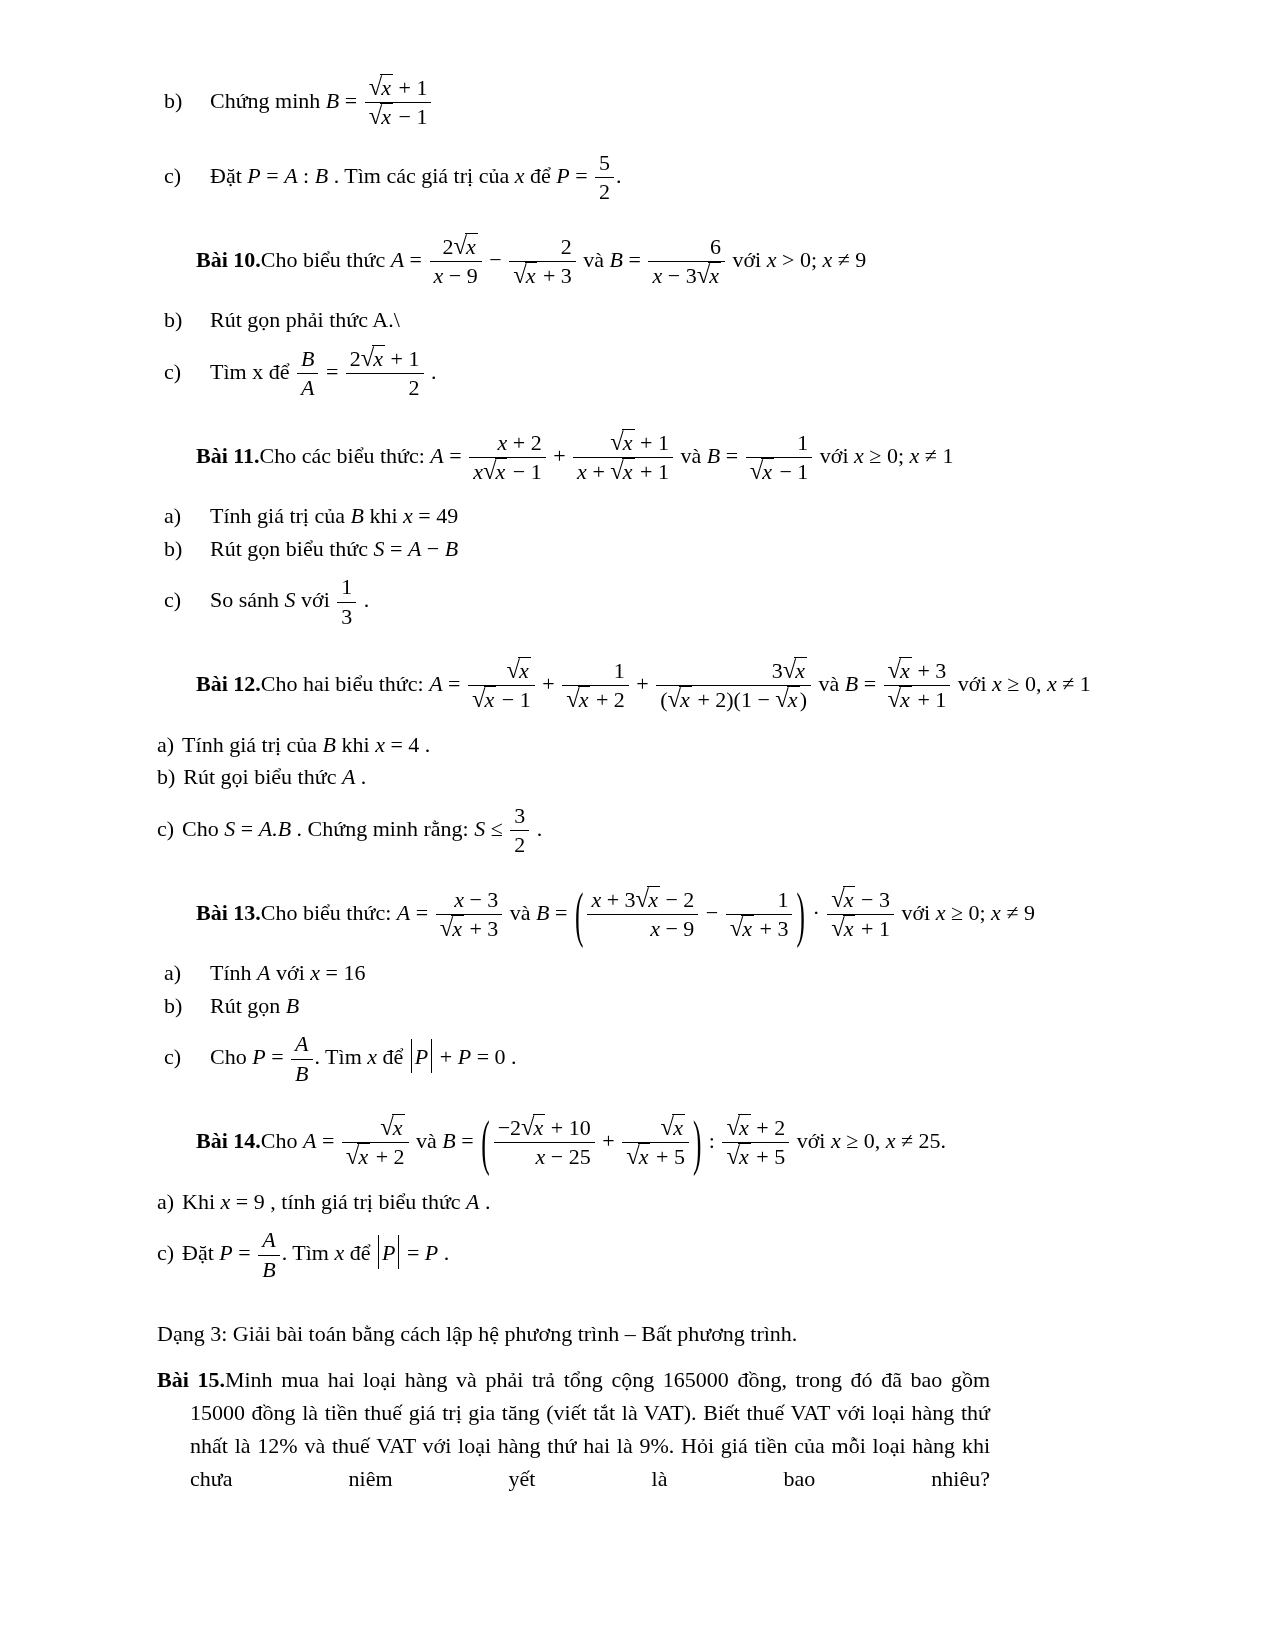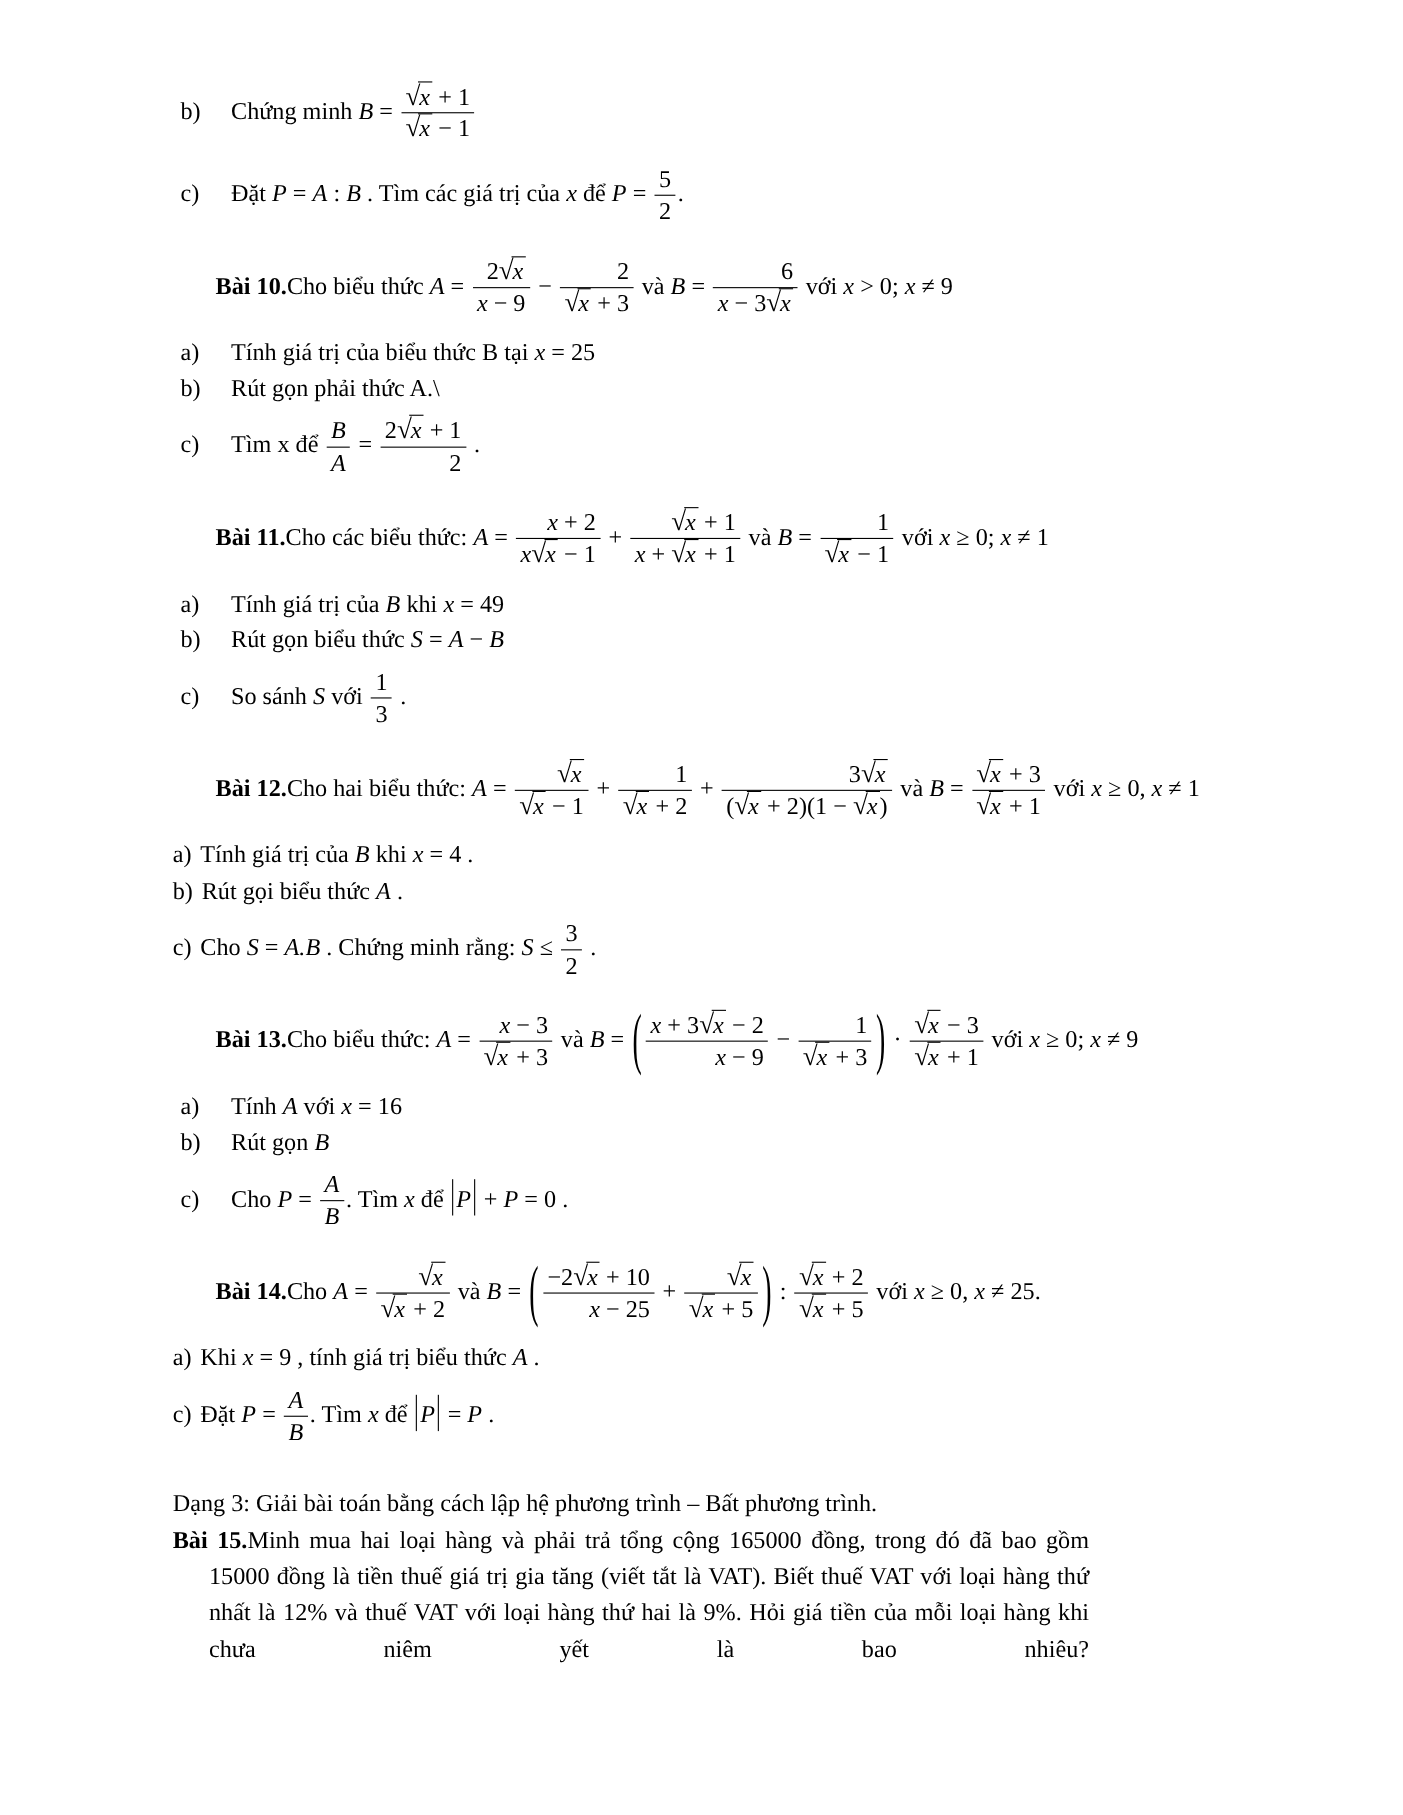--- a/index.html
+++ b/index.html
@@ -17,21 +17,21 @@
   }
   .line { margin:3px 0; }
   .l-bai, .l-item-wide, .l-item-tight, .l-heading { white-space:nowrap; }
   .l-bai { margin:12px 0 8px; }
   .l-bai > .lbl { font-weight:bold;margin-left:39px; }
   .l-item-wide { padding-left:7px; }
   .l-item-wide > .lbl { display:inline-block; width:46px; }
   .l-item-tight > .lbl { margin-right:8px; }
   .l-heading { font-weight:normal; margin:28px 0 0; }
   .l-para {
-    margin:2px 0;
+    margin:14px 0;
     line-height:1.5;
     text-align:justify;
     padding-left:33px;
     text-indent:-33px;
     white-space:normal;
   }
   .l-para > .lbl { font-weight:bold; }
   .l-para:last-child { text-align-last:justify; }
 
   
@@ -66,21 +66,20 @@
   }
 </style>
 </head>
 <body>
 
 <div class="page">
   <div id="doc">
       <div class="line l-item-wide"><span class="lbl">b)</span><span class="content">Chứng minh <span class="mi">B</span> = <span class="frac"><span class="num"><span class="sqrt"><span class="rsign">√</span><span class="rad"><span class="mi">x</span></span></span> + 1</span><span class="den"><span class="sqrt"><span class="rsign">√</span><span class="rad"><span class="mi">x</span></span></span> − 1</span></span></span></div>
       <div class="line l-item-wide"><span class="lbl">c)</span><span class="content">Đặt <span class="mi">P</span> = <span class="mi">A</span> : <span class="mi">B</span> . Tìm các giá trị của <span class="mi">x</span> để <span class="mi">P</span> = <span class="frac"><span class="num">5</span><span class="den">2</span></span>.</span></div>
       <div class="line l-bai"><span class="lbl">Bài 10.</span><span class="content">Cho biểu thức <span class="mi">A</span> = <span class="frac"><span class="num">2<span class="sqrt"><span class="rsign">√</span><span class="rad"><span class="mi">x</span></span></span></span><span class="den"><span class="mi">x</span> − 9</span></span> − <span class="frac"><span class="num">2</span><span class="den"><span class="sqrt"><span class="rsign">√</span><span class="rad"><span class="mi">x</span></span></span> + 3</span></span> và <span class="mi">B</span> = <span class="frac"><span class="num">6</span><span class="den"><span class="mi">x</span> − 3<span class="sqrt"><span class="rsign">√</span><span class="rad"><span class="mi">x</span></span></span></span></span> với <span class="mi">x</span> &gt; 0; <span class="mi">x</span> ≠ 9</span></div>
-      <div class="line l-item-wide"><span class="lbl">a)</span><span class="content">Tính giá trị của biểu thức B tại <span class="mi">x</span> = 25</span></div>
       <div class="line l-item-wide"><span class="lbl">b)</span><span class="content">Rút gọn phải thức A.\</span></div>
       <div class="line l-item-wide"><span class="lbl">c)</span><span class="content">Tìm x để <span class="frac"><span class="num"><span class="mi">B</span></span><span class="den"><span class="mi">A</span></span></span> = <span class="frac"><span class="num">2<span class="sqrt"><span class="rsign">√</span><span class="rad"><span class="mi">x</span></span></span> + 1</span><span class="den">2</span></span> .</span></div>
       <div class="line l-bai"><span class="lbl">Bài 11.</span><span class="content">Cho các biểu thức: <span class="mi">A</span> = <span class="frac"><span class="num"><span class="mi">x</span> + 2</span><span class="den"><span class="mi">x</span><span class="sqrt"><span class="rsign">√</span><span class="rad"><span class="mi">x</span></span></span> − 1</span></span> + <span class="frac"><span class="num"><span class="sqrt"><span class="rsign">√</span><span class="rad"><span class="mi">x</span></span></span> + 1</span><span class="den"><span class="mi">x</span> + <span class="sqrt"><span class="rsign">√</span><span class="rad"><span class="mi">x</span></span></span> + 1</span></span> và <span class="mi">B</span> = <span class="frac"><span class="num">1</span><span class="den"><span class="sqrt"><span class="rsign">√</span><span class="rad"><span class="mi">x</span></span></span> − 1</span></span> với <span class="mi">x</span> ≥ 0; <span class="mi">x</span> ≠ 1</span></div>
       <div class="line l-item-wide"><span class="lbl">a)</span><span class="content">Tính giá trị của <span class="mi">B</span> khi <span class="mi">x</span> = 49</span></div>
       <div class="line l-item-wide"><span class="lbl">b)</span><span class="content">Rút gọn biểu thức <span class="mi">S</span> = <span class="mi">A</span> − <span class="mi">B</span></span></div>
       <div class="line l-item-wide"><span class="lbl">c)</span><span class="content">So sánh <span class="mi">S</span> với <span class="frac"><span class="num">1</span><span class="den">3</span></span> .</span></div>
       <div class="line l-bai"><span class="lbl">Bài 12.</span><span class="content">Cho hai biểu thức: <span class="mi">A</span> = <span class="frac"><span class="num"><span class="sqrt"><span class="rsign">√</span><span class="rad"><span class="mi">x</span></span></span></span><span class="den"><span class="sqrt"><span class="rsign">√</span><span class="rad"><span class="mi">x</span></span></span> − 1</span></span> + <span class="frac"><span class="num">1</span><span class="den"><span class="sqrt"><span class="rsign">√</span><span class="rad"><span class="mi">x</span></span></span> + 2</span></span> + <span class="frac"><span class="num">3<span class="sqrt"><span class="rsign">√</span><span class="rad"><span class="mi">x</span></span></span></span><span class="den">(<span class="sqrt"><span class="rsign">√</span><span class="rad"><span class="mi">x</span></span></span> + 2)(1 − <span class="sqrt"><span class="rsign">√</span><span class="rad"><span class="mi">x</span></span></span>)</span></span> và <span class="mi">B</span> = <span class="frac"><span class="num"><span class="sqrt"><span class="rsign">√</span><span class="rad"><span class="mi">x</span></span></span> + 3</span><span class="den"><span class="sqrt"><span class="rsign">√</span><span class="rad"><span class="mi">x</span></span></span> + 1</span></span> với <span class="mi">x</span> ≥ 0, <span class="mi">x</span> ≠ 1</span></div>
       <div class="line l-item-tight"><span class="lbl">a)</span><span class="content">Tính giá trị của <span class="mi">B</span> khi <span class="mi">x</span> = 4 .</span></div>
       <div class="line l-item-tight"><span class="lbl">b)</span><span class="content">Rút gọi biểu thức <span class="mi">A</span> .</span></div>
       <div class="line l-item-tight"><span class="lbl">c)</span><span class="content">Cho <span class="mi">S</span> = <span class="mi">A.B</span> . Chứng minh rằng: <span class="mi">S</span> ≤ <span class="frac"><span class="num">3</span><span class="den">2</span></span> .</span></div>

